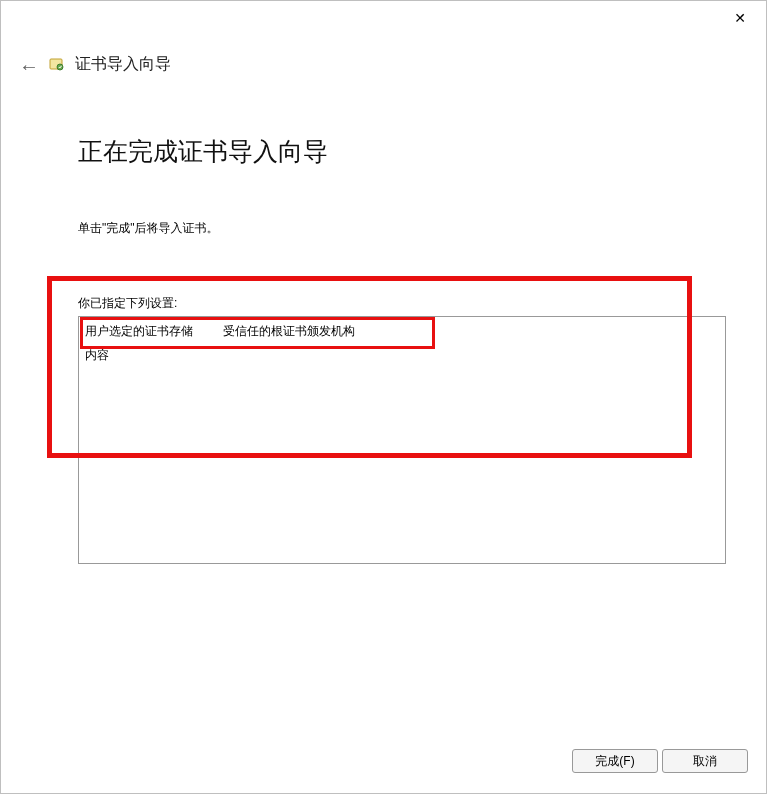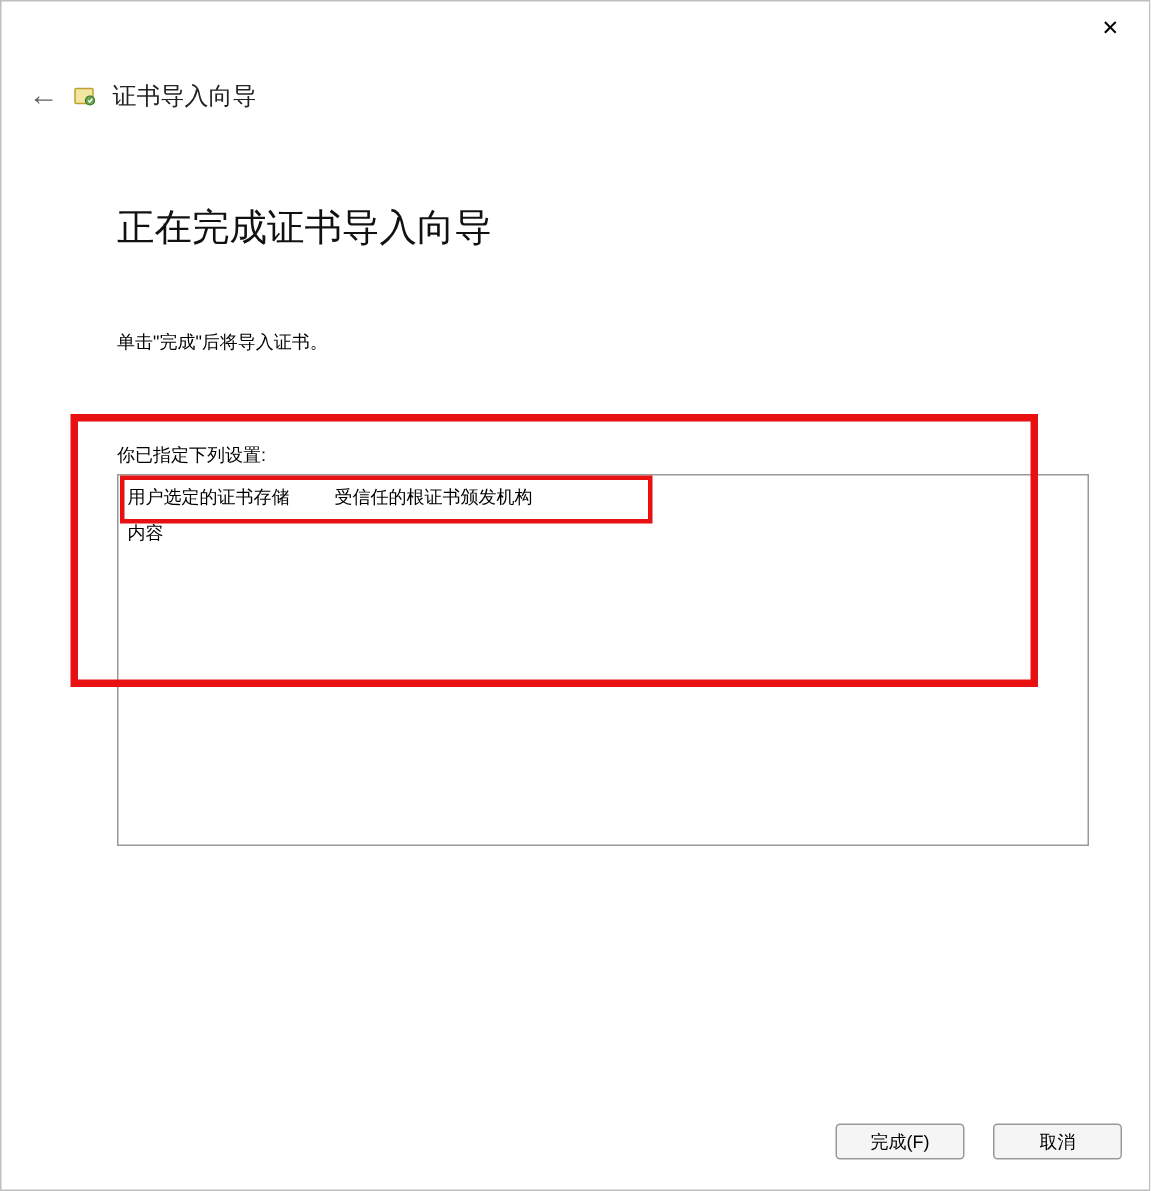--- a/index.html
+++ b/index.html
@@ -95,21 +95,21 @@
   }
   .settings-row .col-value {
     flex: 1;
     font-family: Liberation Serif, serif;
   }
   .button-row {
     position: absolute;
     right: 18px;
     bottom: 20px;
     display: flex;
-    gap: 19px;
+    gap: 4px;
   }
   .btn {
     min-width: 86px;
     height: 24px;
     border: 1px solid #999;
     border-radius: 3px;
     background: #f5f5f5;
     font-size: 12px;
     cursor: pointer;
     padding: 0 12px;

